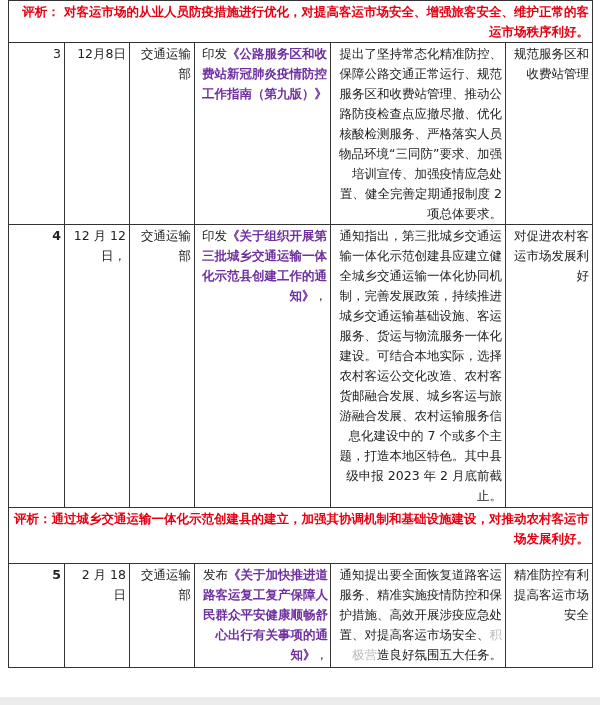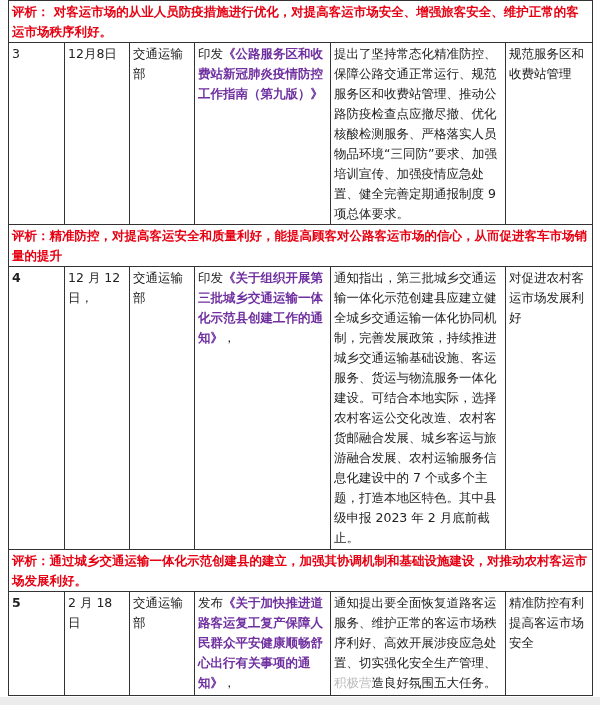--- a/index.html
+++ b/index.html
@@ -26,29 +26,31 @@
       width: 584px;
       table-layout: fixed;
     }
     table.policy td {
       border: 1.5px solid #333;
       vertical-align: top;
       font-size: 12.5px;
       line-height: 20px;
       padding: 1px 3px 0 3px;
       word-break: break-all;
+      text-align: right;
     }
     td.analysis {
       color: #e60012;
       font-weight: bold;
       font-size: 12.5px;
       line-height: 20px;
       padding: 2px 3px 2px 3px;
     }
     td.analysis.tall {
+      padding-bottom: 14px;
     }
     .doc-title {
       color: #7030a0;
       font-weight: bold;
     }
     .num { font-weight: normal; }
     .num.bold { font-weight: bold; }
     .faded { color: #bbb; }
     .bottom-strip {
       position: absolute;
@@ -76,46 +78,43 @@
     <tbody>
         <tr>
       <td class="analysis" colspan="6"><span>评析：</span><span> 对客运市场的从业人员防疫措施进行优化，对提高客运市场安全、增强旅客安全、维护正常的客运市场秩序利好。</span></td>
     </tr>
 
     <tr style="height:176px">
       <td><span class="num">3</span></td>
       <td><span>12月8日</span></td>
       <td><span>交通运输部</span></td>
       <td><span>印发</span><span class="doc-title">《公路服务区和收费站新冠肺炎疫情防控工作指南（第九版）》</span><span></span></td>
-      <td><span>提出了坚持常态化精准防控、保障公路交通正常运行、规范服务区和收费站管理、推动公路防疫检查点应撤尽撤、优化核酸检测服务、严格落实人员物品环境“三同防”要求、加强培训宣传、加强疫情应急处置、健全完善定期通报制度 9 项总体要求。</span></td>
+      <td><span>提出了坚持常态化精准防控、保障公路交通正常运行、规范服务区和收费站管理、推动公路防疫检查点应撤尽撤、优化核酸检测服务、严格落实人员物品环境“三同防”要求、加强培训宣传、加强疫情应急处置、健全完善定期通报制度 2 项总体要求。</span></td>
       <td><span>规范服务区和收费站管理</span></td>
     </tr>
 
-    <tr>
-      <td class="analysis" colspan="6"><span>评析：</span><span>精准防控，对提高客运安全和质量利好，能提高顾客对公路客运市场的信心，从而促进客车市场销量的提升</span></td>
-    </tr>
 
     <tr style="height:283px">
       <td><span class="num bold">4</span></td>
       <td><span>12 月 12 日，</span></td>
       <td><span>交通运输部</span></td>
       <td><span>印发</span><span class="doc-title">《关于组织开展第三批城乡交通运输一体化示范县创建工作的通知》</span><span>，</span></td>
       <td><span>通知指出，第三批城乡交通运输一体化示范创建县应建立健全城乡交通运输一体化协同机制，完善发展政策，持续推进城乡交通运输基础设施、客运服务、货运与物流服务一体化建设。可结合本地实际，选择农村客运公交化改造、农村客货邮融合发展、城乡客运与旅游融合发展、农村运输服务信息化建设中的 7 个或多个主题，打造本地区特色。其中县级申报 2023 年 2 月底前截止。</span></td>
       <td><span>对促进农村客运市场发展利好</span></td>
     </tr>
 
     <tr>
       <td class="analysis tall" colspan="6"><span>评析：</span><span>通过城乡交通运输一体化示范创建县的建立，加强其协调机制和基础设施建设，对推动农村客运市场发展利好。</span></td>
     </tr>
 
     <tr style="height:104px">
       <td><span class="num bold">5</span></td>
       <td><span>2 月 18 日</span></td>
       <td><span>交通运输部</span></td>
       <td style="padding-right:2px"><span>发布</span><span class="doc-title">《关于加快推进道路客运复工复产保障人民群众平安健康顺畅舒心出行有关事项的通知》</span><span>，</span></td>
-      <td><span>通知提出要全面恢复道路客运服务、维护正常的客运市场秩序利好、高效开展涉疫应急处置、切实强化安全生产管理、</span><span class="faded">积极营</span><span>造良好氛围五大任务。</span></td>
+      <td><span>通知提出要全面恢复道路客运服务、精准实施疫情防控和保护措施、高效开展涉疫应急处置、对提高客运市场安全、</span><span class="faded">积极营</span><span>造良好氛围五大任务。</span></td>
       <td><span>精准防控有利提高客运市场安全</span></td>
     </tr>
   </tbody>
     </table>
 </div>
 
 <div class="bottom-strip"></div>
 
 </body></html>

